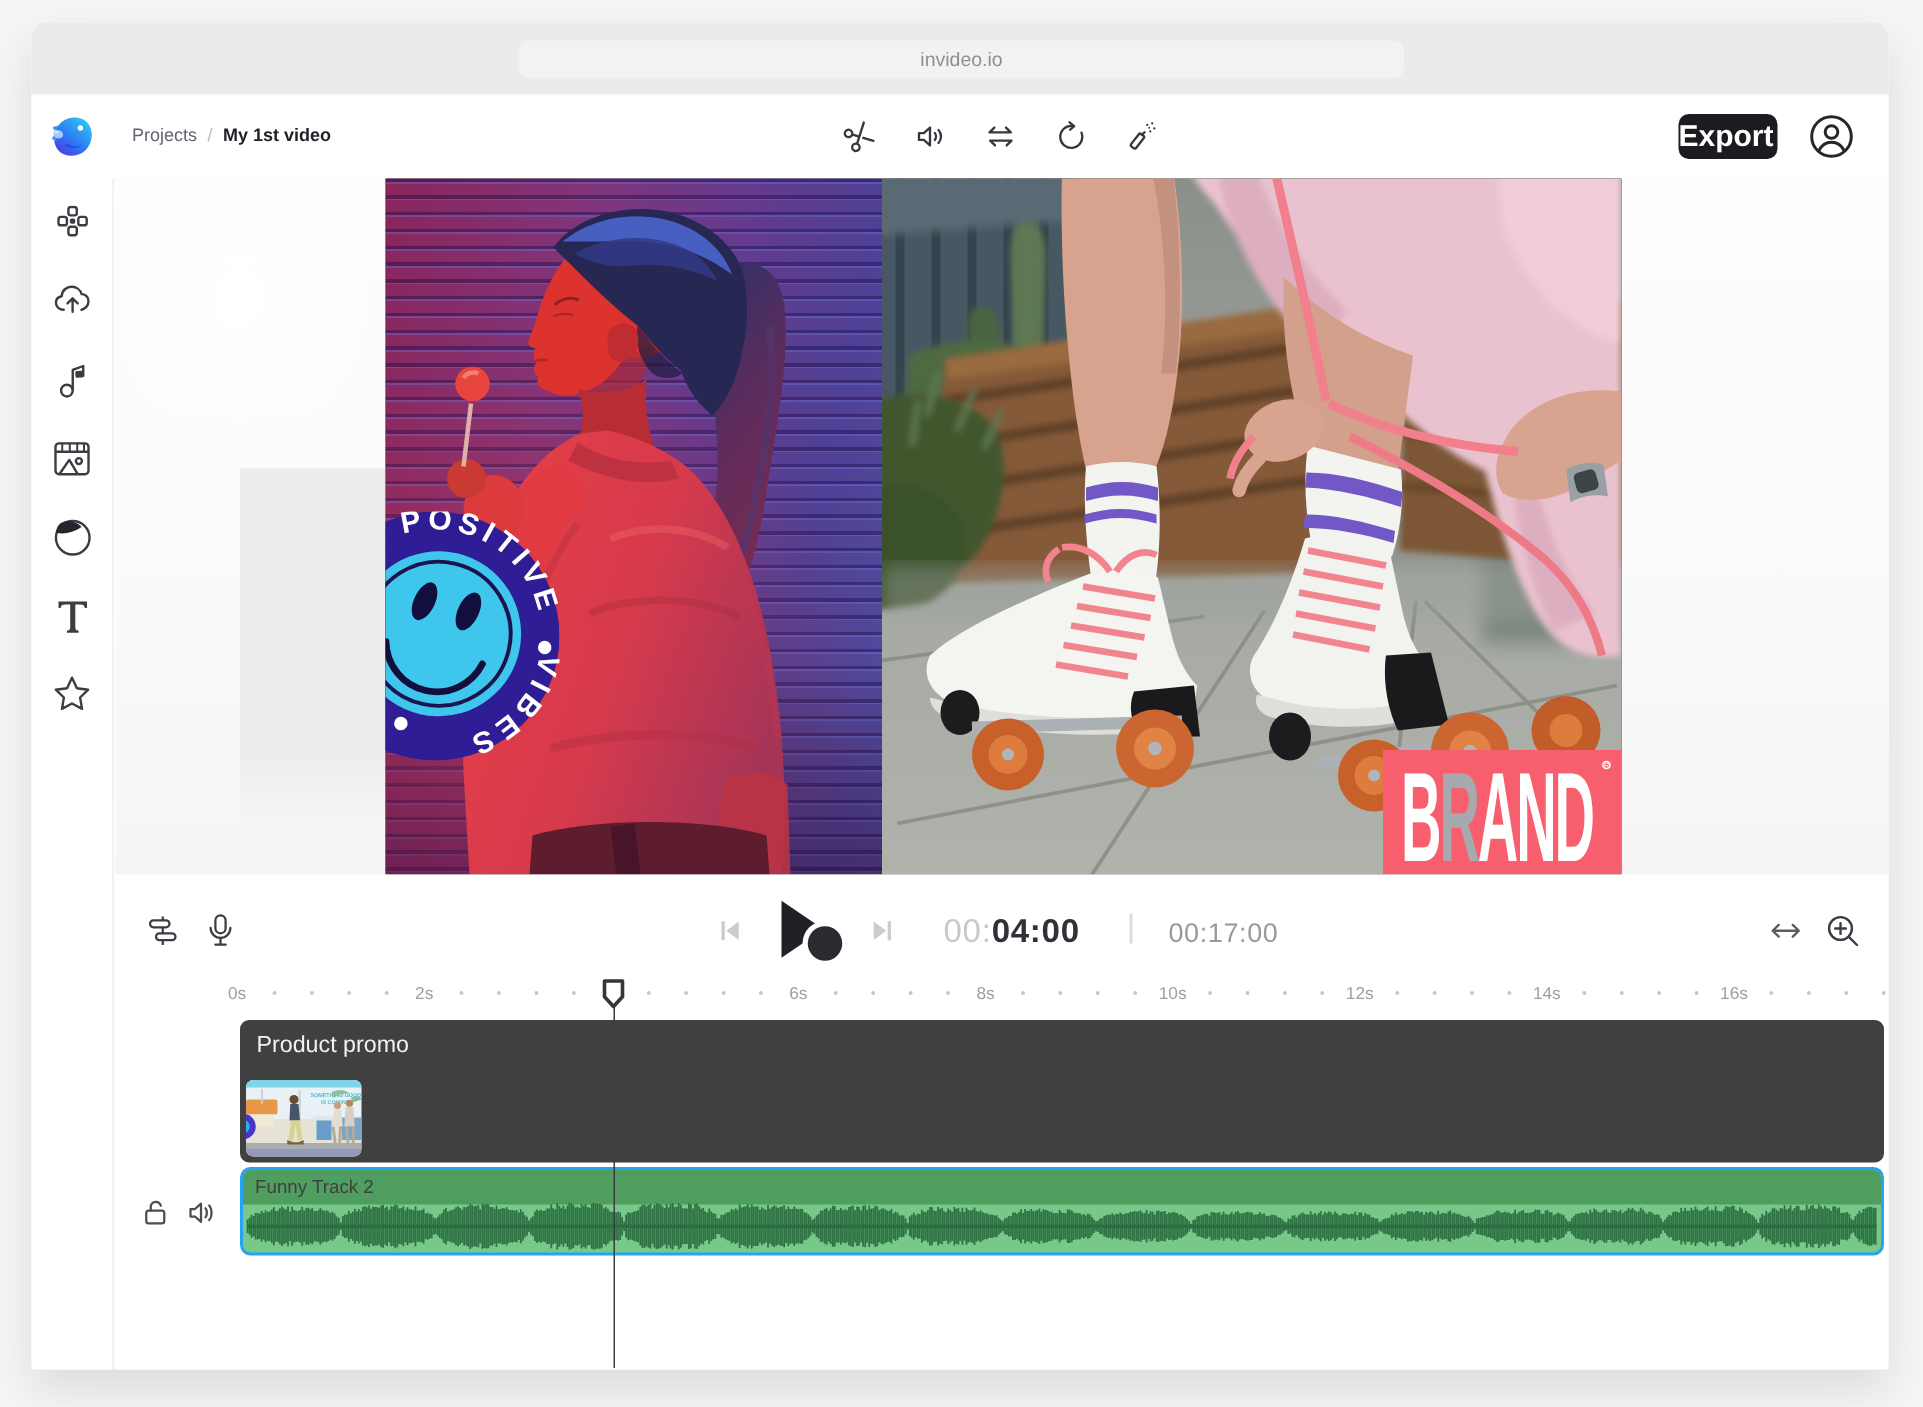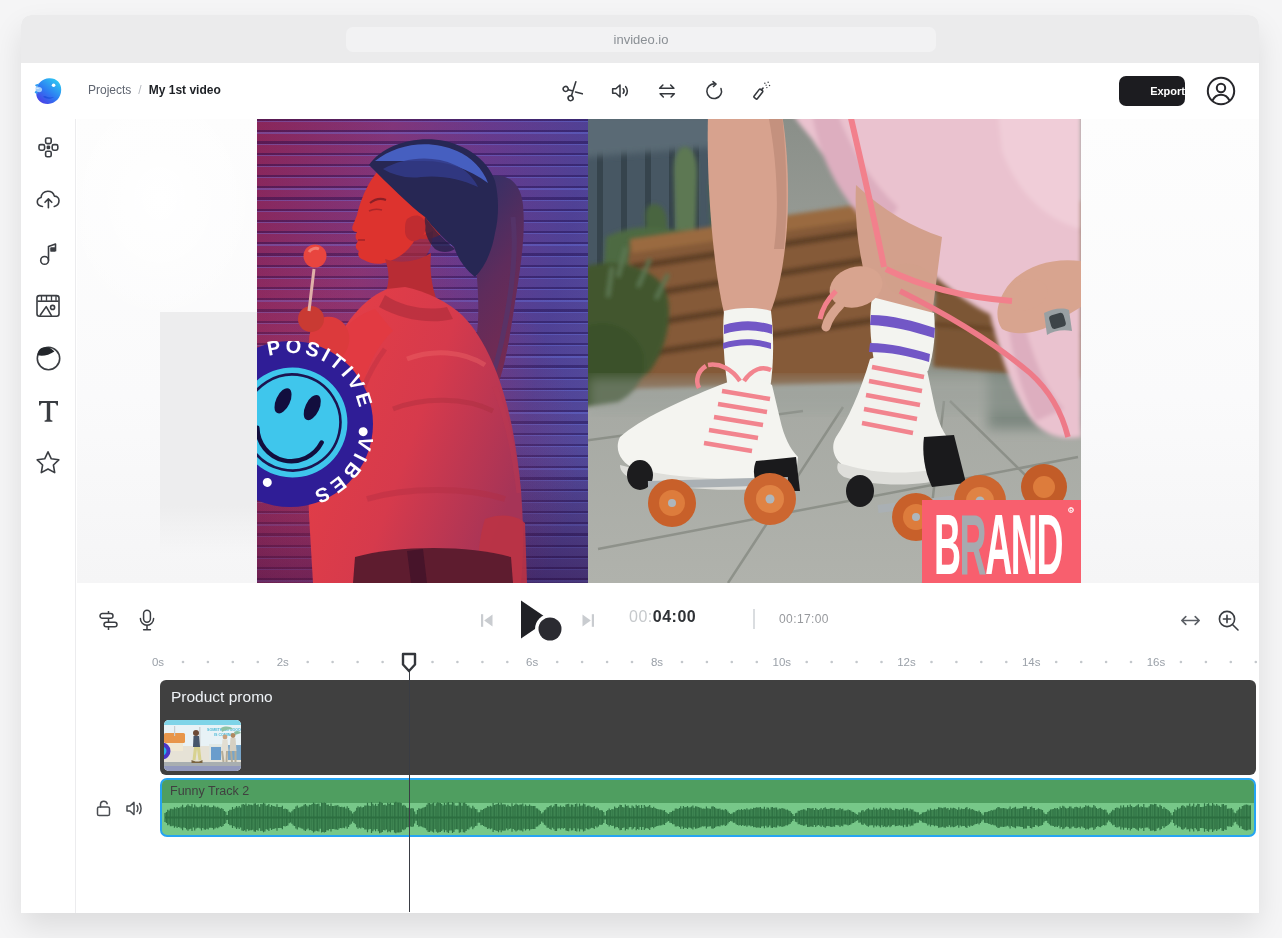--- a/index.html
+++ b/index.html
@@ -9,21 +9,21 @@
 .abs{position:absolute;}
 #chrome{position:absolute;left:0;top:0;width:0;height:0;}
 #chromebg{position:absolute;left:21px;top:15px;width:1238px;height:48px;background:#ebebec;border-radius:10px 10px 0 0;}
 #pill{position:absolute;left:346px;top:27px;width:590px;height:25px;background:#f2f2f3;border-radius:7px;color:#8b9095;font-size:13px;text-align:center;line-height:25px;}
 #toolbar{position:absolute;left:0;top:0;width:1282px;height:0;}
 #toolbarbg{position:absolute;left:21px;top:63px;width:1238px;height:56px;background:#fff;}
 #crumbs{position:absolute;left:88px;top:83px;font-size:12px;color:#5f6570;}
 #crumbs b{color:#1d2025;font-weight:600;}
 #crumbs .sl{color:#b6bac0;padding:0 7px;}
 .ticon{position:absolute;top:80px;width:22px;height:22px;}
-#export{position:absolute;left:1119px;top:76px;width:66px;height:30px;background:#1c1c20;border-radius:7px;color:#fff;font-size:11px;font-weight:700;text-align:right;line-height:30px;}
+#export{position:absolute;left:1119px;top:76px;width:66px;height:30px;background:#1c1c20;border-radius:7px;color:#fff;font-size:20px;font-weight:700;text-align:left;line-height:30px;}
 #sidebar{position:absolute;left:0;top:0;width:0;height:0;}
 #sidebarbg{position:absolute;left:21px;top:119px;width:55px;height:794px;background:#fff;border-right:1px solid #ececee;box-sizing:border-box;}
 #preview{position:absolute;left:77px;top:119px;width:1182px;height:464px;background:linear-gradient(180deg,#fdfdfd 0%,#fafafb 60%,#f5f5f6 100%);}
 #glow{position:absolute;left:3px;top:0px;width:177px;height:200px;background:radial-gradient(ellipse at 45% 40%,rgba(255,255,255,1) 0%,rgba(255,255,255,0) 75%);}
 #panelghost{position:absolute;left:83px;top:193px;width:97px;height:242px;background:linear-gradient(180deg,#ededee 0%,#ededee 80%,rgba(237,237,238,0) 100%);}
 #timeline{position:absolute;left:77px;top:583px;width:1182px;height:330px;background:#fff;}
 </style>
 </head>
 <body>
 <div id="page">
@@ -400,23 +400,23 @@
     <path d="M4 1.5 L32 20.5 L4 39.5 Z" fill="#202126"></path>
     <circle cx="33" cy="30" r="15" fill="#fff"></circle>
     <circle cx="33" cy="30" r="11.5" fill="#2b2b31"></circle>
   </svg>
 
   <svg class="abs" style="left:503px;top:29px" width="17" height="17" viewBox="0 0 17 17" fill="#c9ccd0">
     <path d="M11.8 2.2 L14 2.2 L14 14.8 L11.8 14.8 Z"></path>
     <path d="M2.5 2.4 L2.5 14.6 L10.8 8.5 Z"></path>
   </svg>
 
-  <div class="abs" style="left:552px;top:25px;font-size:16px;letter-spacing:0.5px;color:#c6c9cc;white-space:nowrap;">00:<span style="color:#2f3236;font-weight:700;">04:00</span></div>
+  <div class="abs" style="left:552px;top:25px;font-size:22px;letter-spacing:0.5px;color:#c6c9cc;white-space:nowrap;">00:<span style="color:#2f3236;font-weight:700;">04:00</span></div>
   <div class="abs" style="left:676px;top:26px;width:1.5px;height:20px;background:#dadde0;"></div>
-  <div class="abs" style="left:702px;top:29px;font-size:12px;letter-spacing:0.4px;color:#97999d;">00:17:00</div>
+  <div class="abs" style="left:702px;top:29px;font-size:18px;letter-spacing:0.4px;color:#97999d;">00:17:00</div>
 
   <svg class="abs" style="left:1103px;top:29px" width="21" height="17" viewBox="0 0 21 17" fill="none" stroke="#5a5e64" stroke-width="1.6" stroke-linecap="round" stroke-linejoin="round">
     <path d="M2 8.5 L19 8.5 M5.8 4.6 L1.8 8.5 L5.8 12.4 M15.2 4.6 L19.2 8.5 L15.2 12.4"></path>
   </svg>
 
   <svg class="abs" style="left:1140px;top:26px" width="23" height="23" viewBox="0 0 23 23" fill="none" stroke="#3a3d42" stroke-width="1.6" stroke-linecap="round">
     <circle cx="10" cy="10" r="7.6"></circle>
     <path d="M15.7 15.7 L21 21"></path>
     <path d="M6.4 10 L13.6 10 M10 6.4 L10 13.6"></path>
   </svg>

